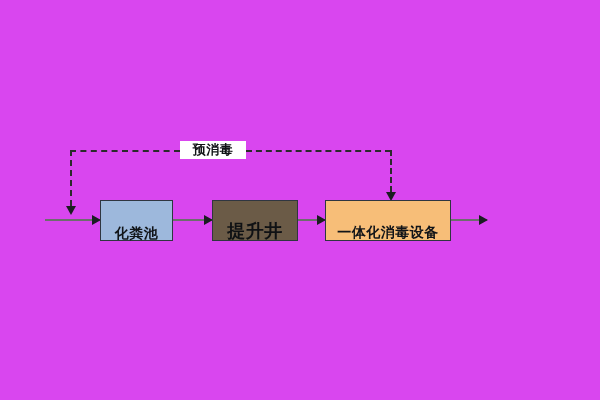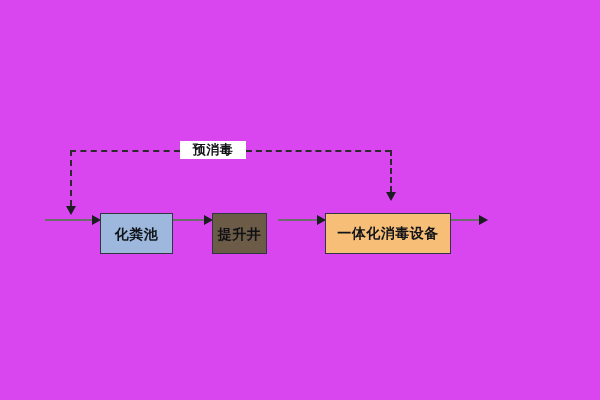--- a/index.html
+++ b/index.html
@@ -13,45 +13,44 @@
     width: 600px;
     height: 400px;
     background: #ffffff;
     overflow: hidden;
     font-family: "DejaVu Sans", "Liberation Sans", sans-serif;
   }
   .node {
     position: absolute;
     box-sizing: border-box;
     display: flex;
-    align-items: center;
+    align-items: flex-end;
     justify-content: center;
     border: 1.6px solid #2f3640;
     font-weight: bold;
     letter-spacing: 0.5px;
     white-space: nowrap;
     user-select: none;
-    margin-top: 13px;
   }
   .node-label {
     display: block;
     line-height: 1;
   }
   
   #node-septic {
     left: 100px; top: 200px; width: 73px; height: 41px;
     background: #9db8dc;
     color: #111418;
     font-size: 14px;
   }
   #node-lift {
-    left: 212px; top: 200px; width: 55px; height: 41px;
+    left: 212px; top: 200px; width: 86px; height: 41px;
     background: #6b5b47;
     color: #0f1114;
-    font-size: 14px;
+    font-size: 18px;
   }
   #node-disinfect {
     left: 325px; top: 200px; width: 126px; height: 41px;
     background: #f7be78;
     color: #111418;
     font-size: 14px;
   }
   #node-standard {
     left: 487px; top: 200px; width: 66px; height: 41px;
     background: #a3d5c5;

